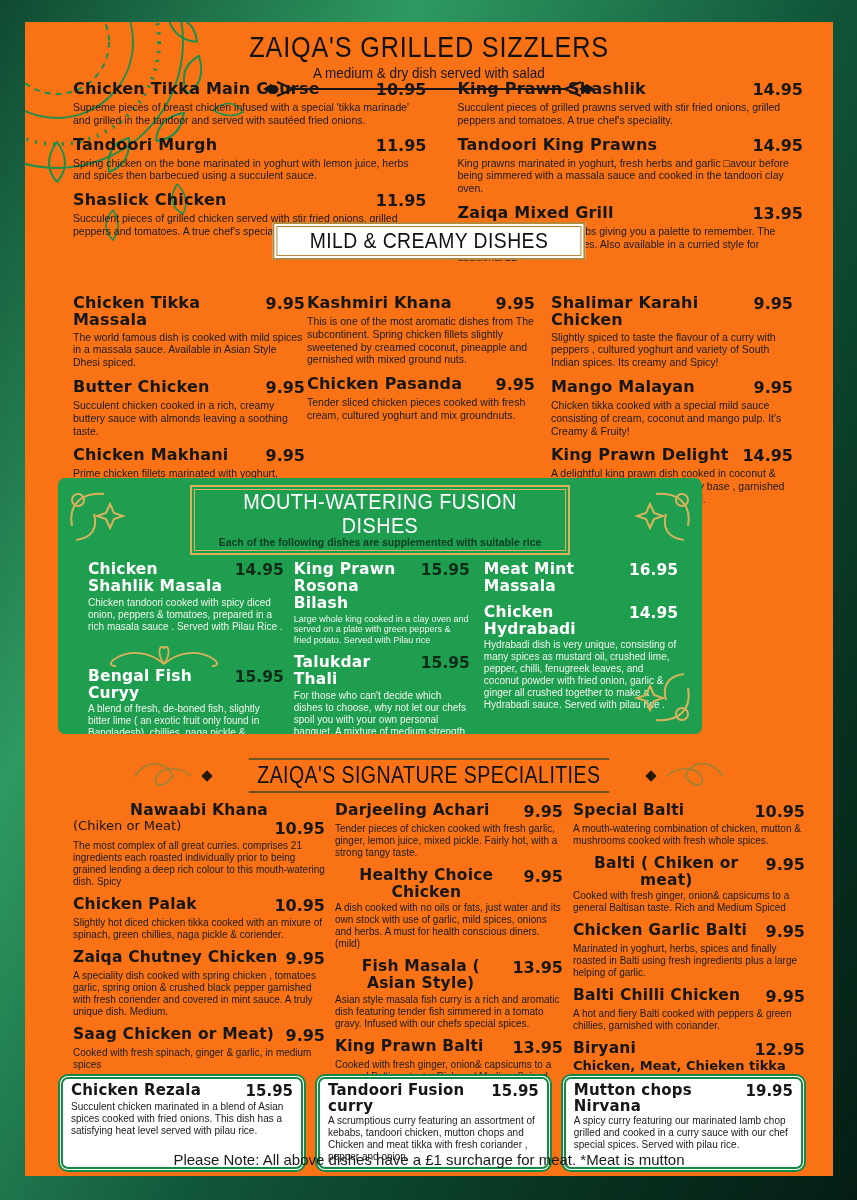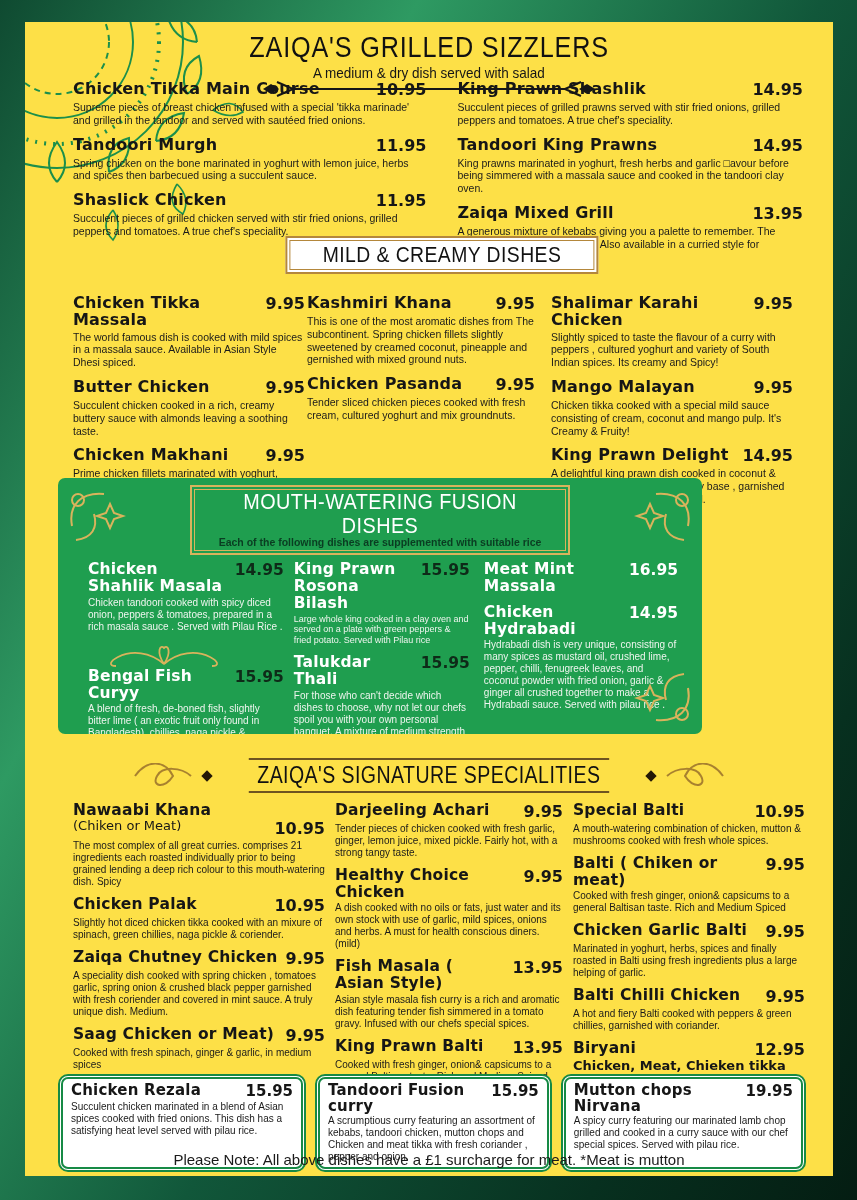--- a/index.html
+++ b/index.html
@@ -4,21 +4,21 @@
 <style>
   :root{
     --gold:#b4873b; --gold2:#c9973f; --green:#1f9e4f; --mgreen:#168a45; --ink:#161616;
   }
   html,body{margin:0;padding:0;}
   body{
     width:857px;height:1200px;position:relative;overflow:hidden;
     background:linear-gradient(118deg,#0f4a31 0%,#2e9a62 28%,#11573a 55%,#07301f 82%,#041d12 100%);
     font-family:"Liberation Sans",sans-serif;color:var(--ink);
   }
-  .page{position:absolute;left:25px;top:22px;width:808px;height:1154px;background:#fde047;overflow:hidden;}
+  .page{position:absolute;left:25px;top:22px;width:808px;height:1154px;background:#f97316;overflow:hidden;}
   .mandala{position:absolute;left:-8px;top:-8px;pointer-events:none;}
 
   
   .item{margin-bottom:9px;}
   .irow{display:flex;justify-content:space-between;align-items:flex-start;}
   .iname{font-family:"DejaVu Sans",sans-serif;font-weight:bold;font-size:16px;line-height:1.08;letter-spacing:.2px;}
   .iprice{font-family:"DejaVu Sans",sans-serif;font-weight:bold;font-size:16px;white-space:nowrap;margin-left:6px;}
   .idesc{font-size:10.5px;line-height:1.22;color:#1a1a1a;margin-top:2px;}
   .isub{font-family:"DejaVu Sans",sans-serif;font-weight:bold;font-size:13px;line-height:1.15;}
   .w2{max-width:165px;display:inline-block;}
@@ -28,21 +28,21 @@
   .big-title{display:inline-block;transform:scaleX(.84);font-size:30px;font-weight:400;letter-spacing:1px;color:#111;}
   .g-sub{font-size:15px;transform:scaleX(.9);display:inline-block;margin-top:-2px;}
   .hr-orn{display:block;margin:-2px auto 0;}
 
   .grilled-grid{position:absolute;top:58px;left:48px;width:730px;display:flex;gap:31px;}
   .g-c1{width:358px;} .g-c2{width:350px;}
 
   
   .plaque{border:2px solid var(--gold);padding:2px;background:#fff;}
   .plaque-inner{border:1px solid var(--gold);padding:1px 16px;text-align:center;}
-  .mild-plaque{position:absolute;top:214px;left:50%;transform:translateX(-50%);margin-left:13px;}
+  .mild-plaque{position:absolute;top:200px;left:50%;transform:translateX(-50%);}
   .mild-title{display:inline-block;transform:scaleX(.88);font-size:22px;color:#111;letter-spacing:.5px;}
 
   .mild-grid{position:absolute;top:272px;left:48px;width:732px;display:flex;}
   .m-c1{width:232px;} .m-c2{width:228px;margin-left:2px;} .m-c3{width:242px;margin-left:16px;}
 
   
   .fusion{position:absolute;top:456px;left:33px;width:644px;height:256px;background:var(--green);border-radius:7px;overflow:hidden;}
   .fus-plaque{width:372px;margin:7px auto 2px;border:2px solid #d9b35c;padding:2px;background:transparent;}
   .fus-plaque .plaque-inner{border:1px solid #d9b35c;padding:0 10px;}
   .fus-title{display:inline-block;transform:scaleX(.9);font-size:22px;color:#ffffff;letter-spacing:.5px;line-height:1.1;}
@@ -60,21 +60,21 @@
 
   
   .sig-head{position:absolute;top:736px;left:0;width:100%;display:flex;justify-content:center;align-items:center;}
   .sig-title{display:inline-block;transform:scaleX(.85);font-size:23px;color:#111;letter-spacing:.5px;
     border-top:2px solid #6e5420;border-bottom:2px solid #6e5420;padding:2px 10px;}
   .diam{width:8px;height:8px;background:#241806;transform:rotate(45deg);margin:0 6px;flex:0 0 auto;}
   .fl-r{transform:scaleX(-1);}
 
   .sig-grid{position:absolute;top:780px;left:48px;width:732px;display:flex;}
   .s-c1{width:252px;} .s-c2{width:228px;margin-left:10px;} .s-c3{width:232px;margin-left:10px;}
-  .sig-grid .iname{font-size:15.5px;}
+  .sig-grid .iname{font-size:15.5px;text-align:center;}
   .sig-grid .idesc{font-size:10px;line-height:1.2;}
   .sig-grid .item{margin-bottom:8px;}
 
   
   .boxes{position:absolute;top:1052px;left:33px;width:748px;display:flex;gap:9px;}
   .sbox{border:5px double var(--mgreen);border-radius:10px;background:#fff;padding:3px 8px 4px;}
   .b1{width:236px;} .b2{width:224px;} .b3{width:233px;}
   .sbox .iname{font-size:15px;} .sbox .iprice{font-size:15px;}
   .sbox .idesc{font-size:10px;line-height:1.18;margin-top:1px;}
 

